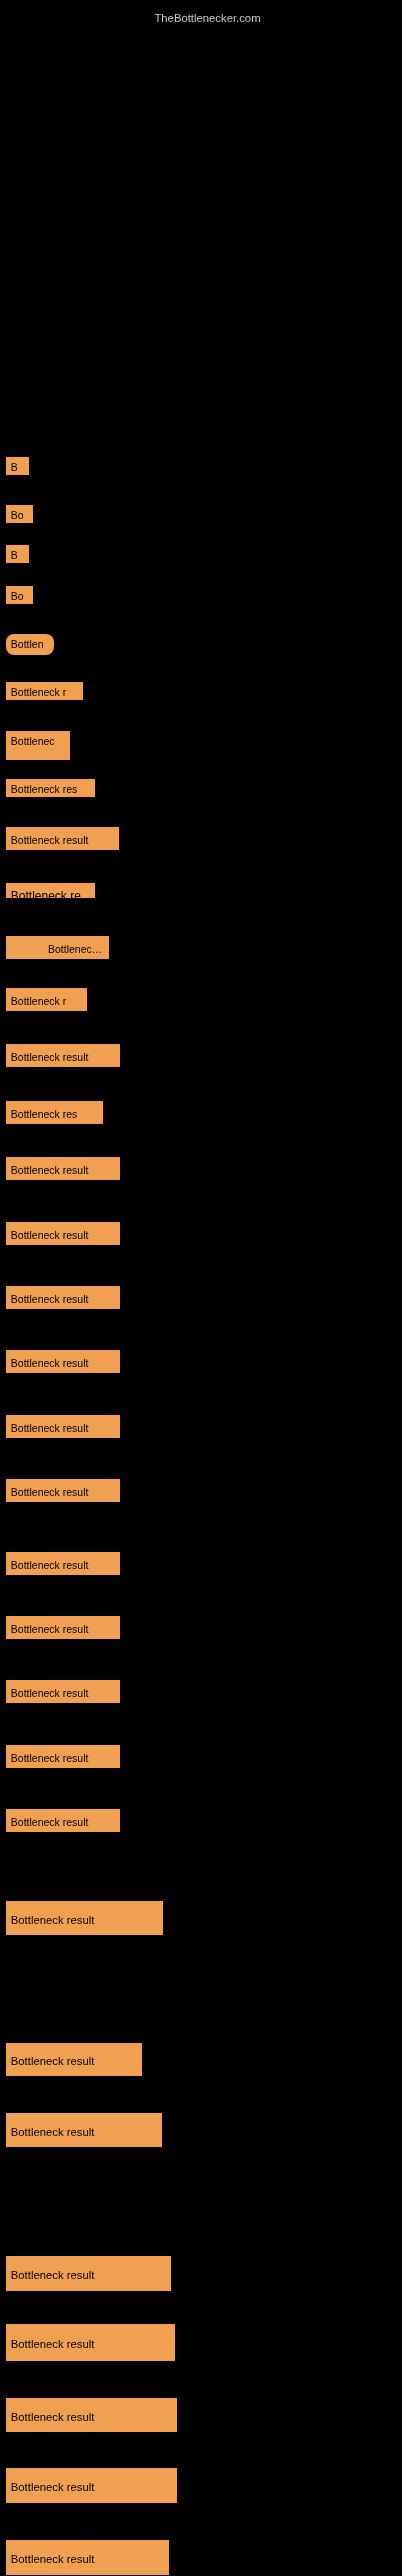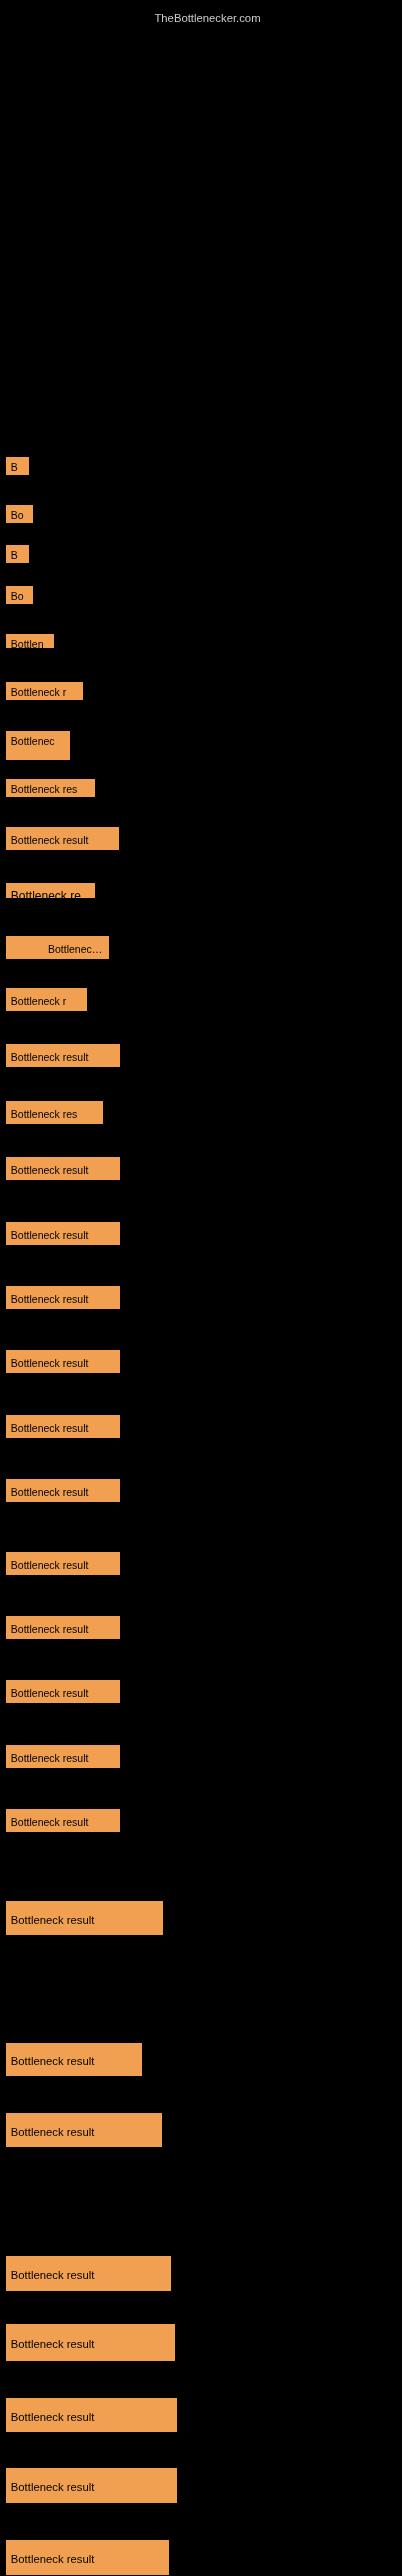--- a/index.html
+++ b/index.html
@@ -42,21 +42,21 @@
   </style>
 </head>
 <body>
 
 <span class="site-title">TheBottlenecker.com</span>
 
 <div class="bottleneck-item" style="top: 451px; width: 22.5px; height: 17.7px; line-height: 17.7px; font-size: 10.5px;">B</div>
 <div class="bottleneck-item" style="top: 499px; width: 27px; height: 17.7px; line-height: 17.7px; font-size: 10.5px;">Bo</div>
 <div class="bottleneck-item" style="top: 539px; width: 22.5px; height: 17.7px; line-height: 17.7px; font-size: 10.5px;">B</div>
 <div class="bottleneck-item" style="top: 580px; width: 27px; height: 17.7px; line-height: 17.7px; font-size: 10.5px;">Bo</div>
-<div class="bottleneck-item" style="top: 628px; width: 48px; height: 14px; line-height: 17.7px; font-size: 10.5px;">Bottlen</div>
+<div class="bottleneck-item" style="top: 628px; width: 48px; height: 21px; line-height: 17.7px; font-size: 10.5px; border-radius: 8px;">Bottlen</div>
 <div class="bottleneck-item" style="top: 676px; width: 77px; height: 17.7px; line-height: 17.7px; font-size: 10.5px;">Bottleneck r</div>
 <div class="bottleneck-item" style="top: 725px; width: 64px; height: 29px; line-height: 17.7px; font-size: 10.5px;">Bottlenec</div>
 <div class="bottleneck-item" style="top: 773px; width: 89px; height: 17.7px; line-height: 17.7px; font-size: 10.5px;">Bottleneck res</div>
 <div class="bottleneck-item" style="top: 821px; width: 113px; height: 22.5px; line-height: 22.5px; font-size: 10.5px;">Bottleneck result</div>
 <div class="bottleneck-item" style="top: 877px; width: 89px; height: 15px; line-height: 22.5px; font-size: 12px;">Bottleneck re</div>
 <div class="bottleneck-item" style="top: 930px; width: 103px; height: 22.5px; line-height: 22.5px; font-size: 10.5px; padding-left: 42px;">Bottleneck resu</div>
 <div class="bottleneck-item" style="top: 982px; width: 81px; height: 22.5px; line-height: 22.5px; font-size: 10.5px;">Bottleneck r</div>
 <div class="bottleneck-item" style="top: 1038px; width: 114px; height: 22.5px; line-height: 22.5px; font-size: 10.5px;">Bottleneck result</div>
 <div class="bottleneck-item" style="top: 1095px; width: 97px; height: 22.5px; line-height: 22.5px; font-size: 10.5px;">Bottleneck res</div>
 <div class="bottleneck-item" style="top: 1151px; width: 114px; height: 22.5px; line-height: 22.5px; font-size: 10.5px;">Bottleneck result</div>

